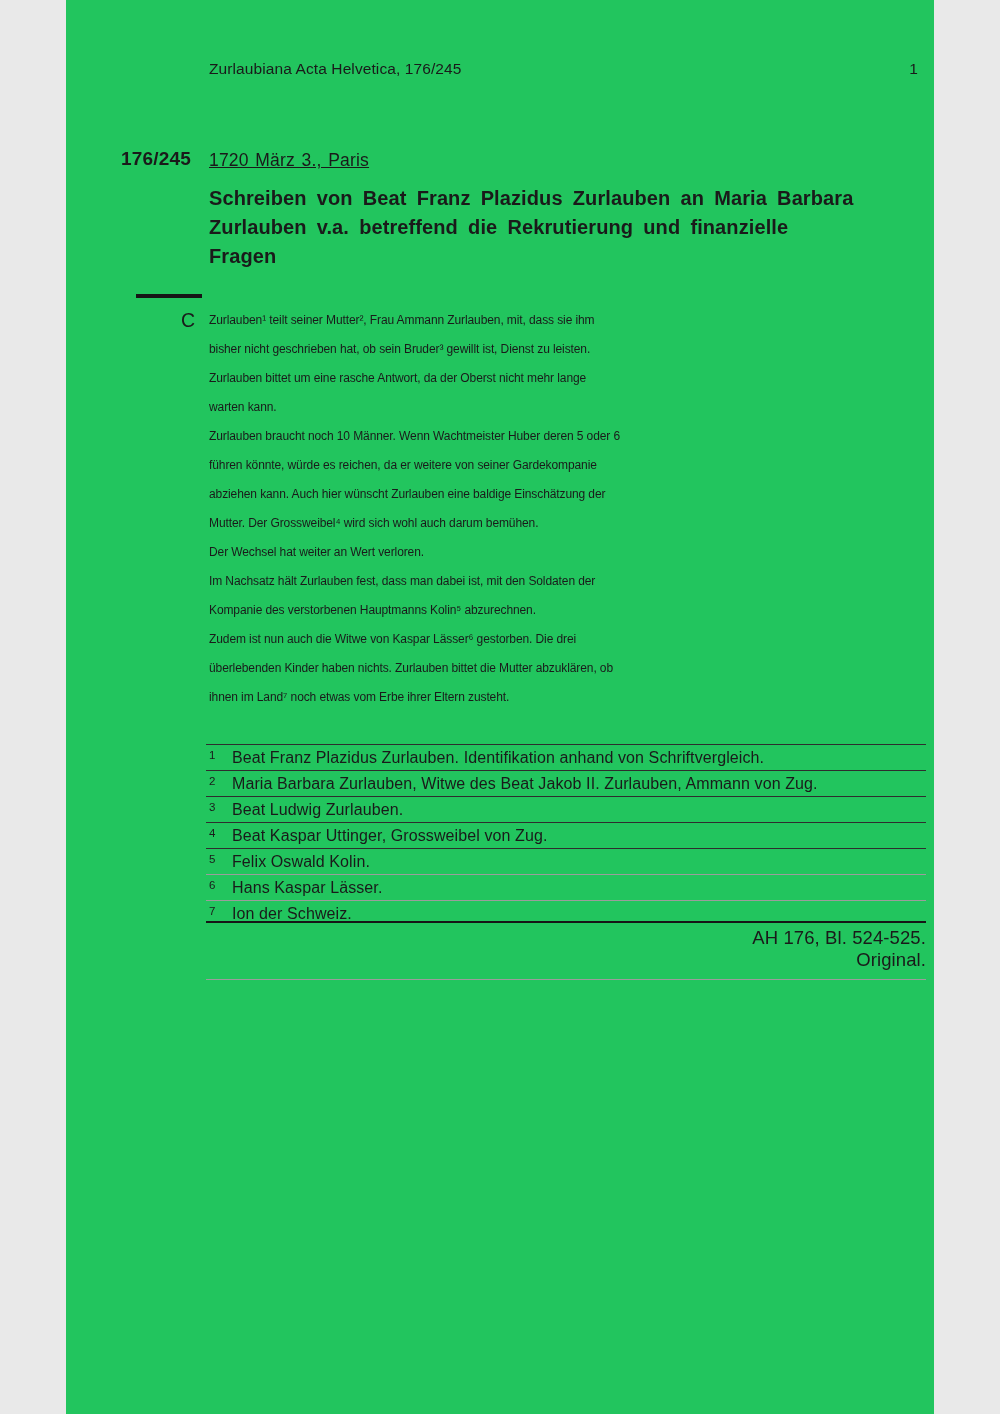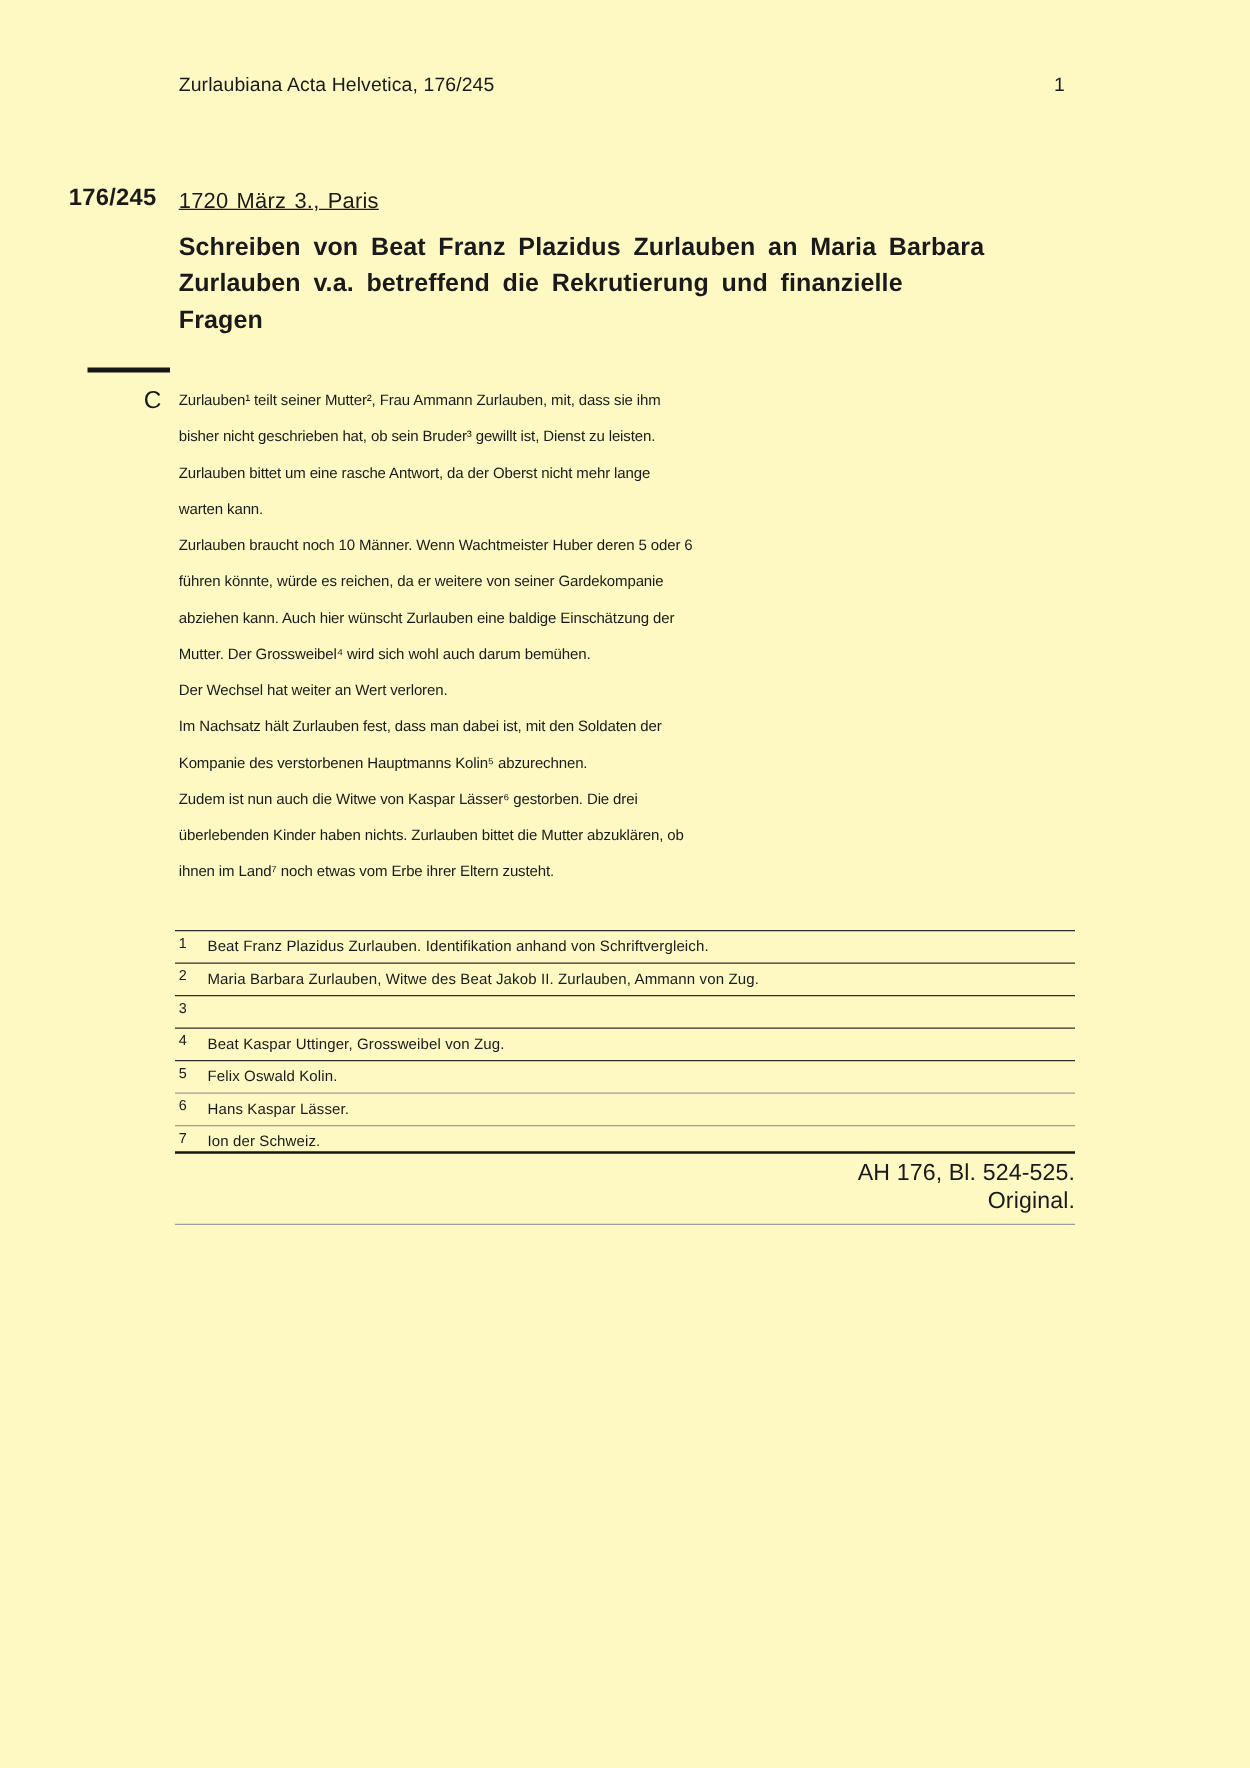--- a/index.html
+++ b/index.html
@@ -5,22 +5,22 @@
   :root{
     --ink:#1a1a1a;
     --rule-dark:#2e2e2e;
     --rule-light:#9c9c9c;
     --rule-black:#161616;
   }
   *{margin:0;padding:0;box-sizing:border-box;}
   html,body{background:#e9e9e9;}
   .page{
     position:relative;
-    width:1000px;height:1414px;
-    background:#fef9c3;
+    width:868px;height:1414px;
+    background:#22c55e;
     margin:0 auto;
     font-family:"Liberation Sans","DejaVu Sans",sans-serif;
     color:var(--ink);
     overflow:hidden;
   }
   .running-header{
     position:absolute;top:60px;left:143px;width:709px;
     display:flex;justify-content:space-between;align-items:baseline;
     font-size:15.5px;letter-spacing:0.1px;
   }
@@ -60,21 +60,21 @@
     border-top:1px solid var(--rule-dark);
   }
   .fn-row.light{border-top-color:var(--rule-light);}
   .fn-row.short{min-height:21px;}
   .fn-num{
     width:26px;flex:0 0 26px;
     font-size:11.5px;line-height:14px;
     padding-left:3px;
   }
   .fn-text{
-    flex:1;font-size:12px;line-height:19px;letter-spacing:0.1px;
+    flex:1;font-size:16px;line-height:19px;letter-spacing:0.1px;
   }
   .source-block{
     position:absolute;top:921px;left:140px;width:720px;
     border-top:2.5px solid var(--rule-black);
     border-bottom:1px solid var(--rule-light);
     padding:4px 0 8px 3px;
     font-size:18.5px;line-height:22px;letter-spacing:0.1px;text-align:right;
   }
 </style>
 </head>
@@ -120,20 +120,21 @@
     <div class="fn-row">
       <span class="fn-num">1</span>
       <span class="fn-text">Beat Franz Plazidus Zurlauben. Identifikation anhand von Schriftvergleich.</span>
     </div>
     <div class="fn-row">
       <span class="fn-num">2</span>
       <span class="fn-text">Maria Barbara Zurlauben, Witwe des Beat Jakob II. Zurlauben, Ammann von Zug.</span>
     </div>
     <div class="fn-row">
       <span class="fn-num">3</span>
+      <span class="fn-text">Beat Ludwig Zurlauben.</span>
     </div>
     <div class="fn-row">
       <span class="fn-num">4</span>
       <span class="fn-text">Beat Kaspar Uttinger, Grossweibel von Zug.</span>
     </div>
     <div class="fn-row">
       <span class="fn-num">5</span>
       <span class="fn-text">Felix Oswald Kolin.</span>
     </div>
     <div class="fn-row light">

